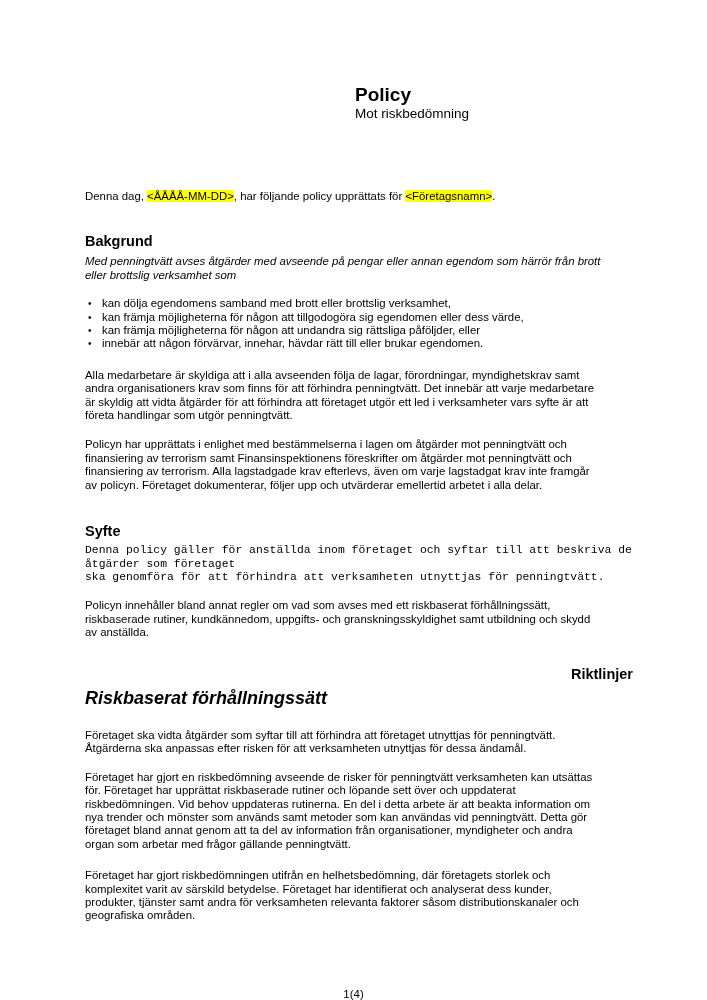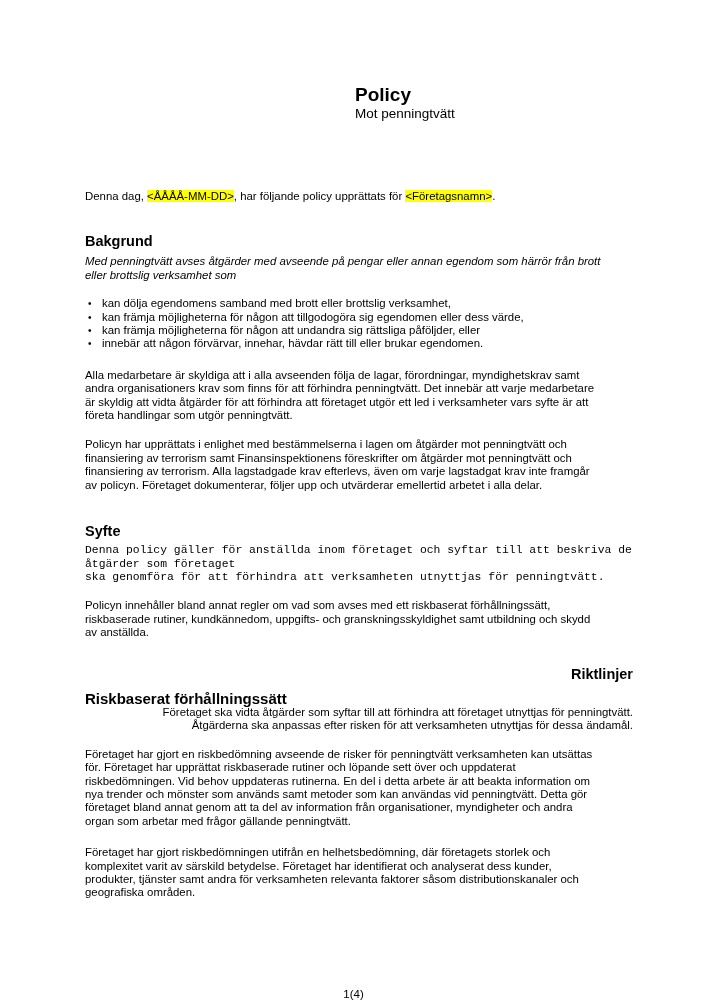--- a/index.html
+++ b/index.html
@@ -59,26 +59,27 @@
     line-height: 16px;
     font-weight: 700;
     margin: 0;
   }
   .h-bakgrund { margin-top: 30px; }
   .h-syfte    { margin-top: 31px; }
   .h-riktlinjer { margin-top: 26px; text-align: right; }
   .after-heading { margin-top: 6px; font-style: italic; }
   .after-heading-sm { margin-top: 5px; font-family: Liberation Mono, monospace; }
   .subheading {
-    font-size: 15px;
+    font-size: 18px;
     line-height: 13.4px;
     font-weight: 700;
     margin: 10px 0 0 0;
+    font-style: italic;
   }
-  .after-subheading { margin-top: 1px; text-align: right; }
+  .after-subheading { margin-top: 24px; }
   .mt-blank  { margin-top: 16px; }
   .mt-blank2 { margin-top: 18px; }
   .mt-blank3 { margin-top: 15px; }
   ul.bullets {
     list-style: none;
     margin: 15px 0 0 0;
     padding: 0;
   }
   .bullet-row {
     display: flex;
@@ -104,21 +105,21 @@
   }
 </style>
 </head>
 <body>
 
 <div class="page">
   <div class="content">
 
     <div class="title-block">
       <div class="doc-title">Policy</div>
-      <div class="doc-subtitle">Mot penningtvätt</div>
+      <div class="doc-subtitle">Mot riskbedömning</div>
     </div>
 
     <p class="para intro"><span>Denna dag, </span><span class="hl">&lt;ÅÅÅÅ-MM-DD&gt;</span><span>, har följande policy upprättats för </span><span class="hl">&lt;Företagsnamn&gt;</span><span>.</span></p>
 
     <h1 class="heading h-bakgrund">Bakgrund</h1>
     <p class="para after-heading">Med penningtvätt avses åtgärder med avseende på pengar eller annan egendom som härrör från brott
 eller brottslig verksamhet som</p>
 
     <ul class="bullets">
       <li class="bullet-row">

